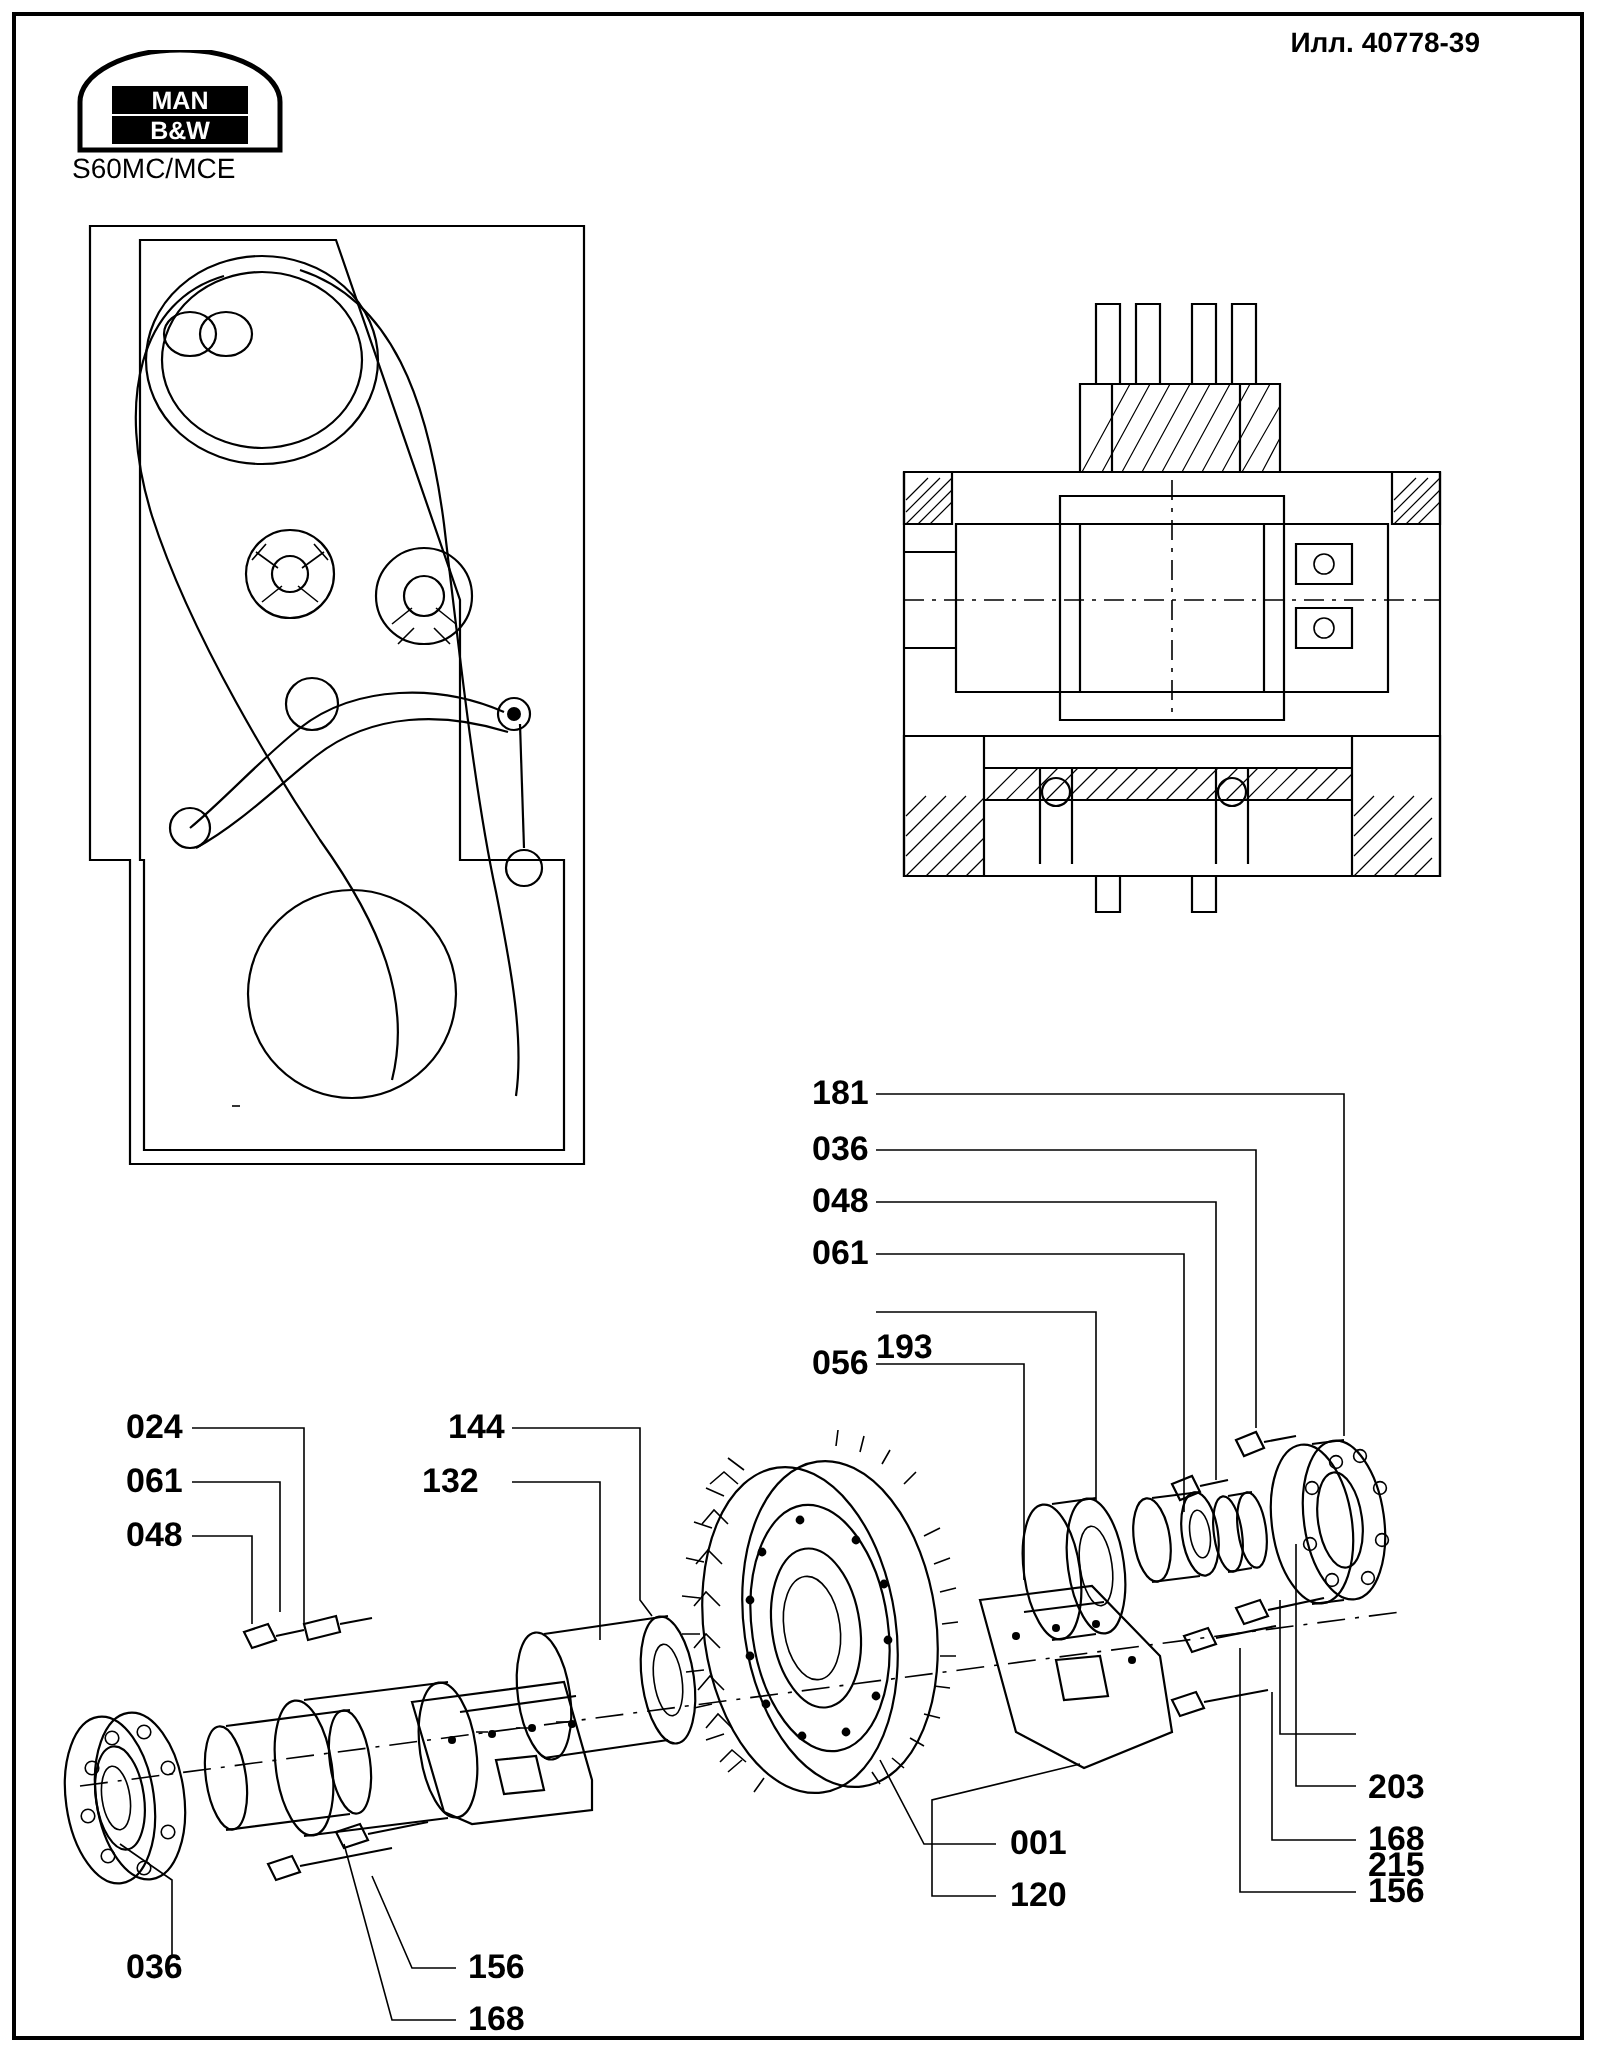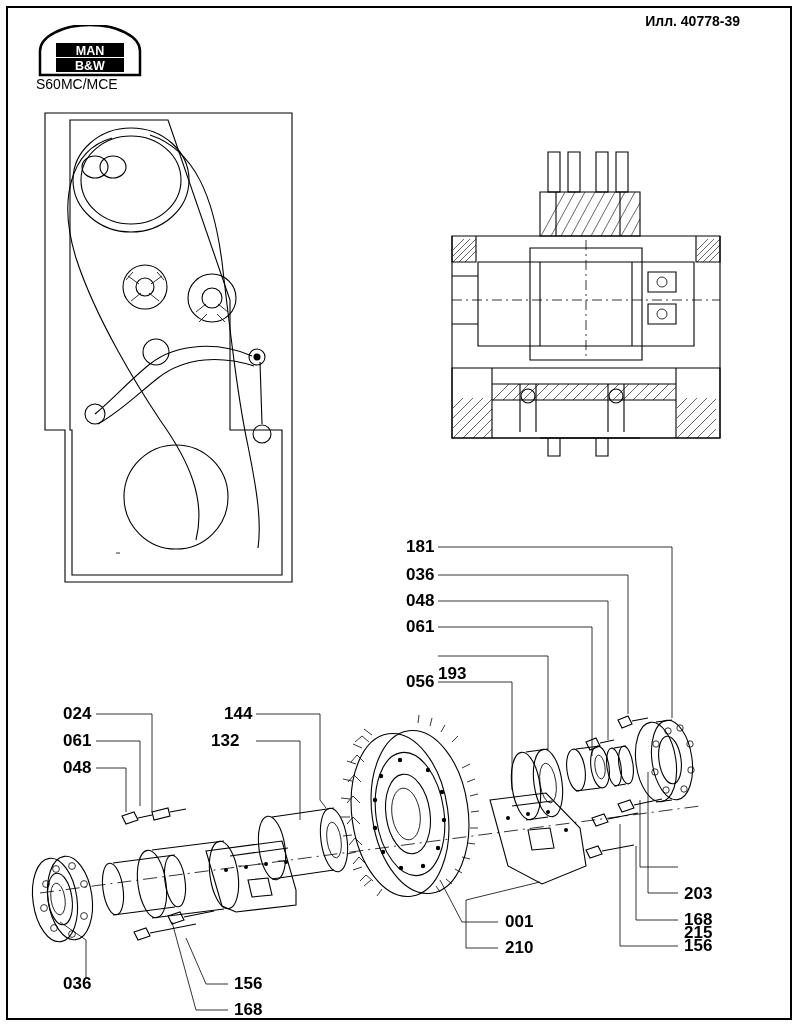--- a/index.html
+++ b/index.html
@@ -386,19 +386,19 @@
 
   <div class="label" style="left:224px; top:704px;">144</div>
   <div class="label" style="left:211px; top:731px;">132</div>
 
   <div class="label" style="left:684px; top:884px;">203</div>
   <div class="label" style="left:684px; top:923px;">215</div>
   <div class="label" style="left:684px; top:910px;">168</div>
   <div class="label" style="left:684px; top:936px;">156</div>
 
   <div class="label" style="left:505px; top:912px;">001</div>
-  <div class="label" style="left:505px; top:938px;">210</div>
+  <div class="label" style="left:505px; top:938px;">120</div>
 
   <div class="label" style="left:63px; top:974px;">036</div>
   <div class="label" style="left:234px; top:974px;">156</div>
   <div class="label" style="left:234px; top:1000px;">168</div>
 
 </div>
 
 </body></html>

